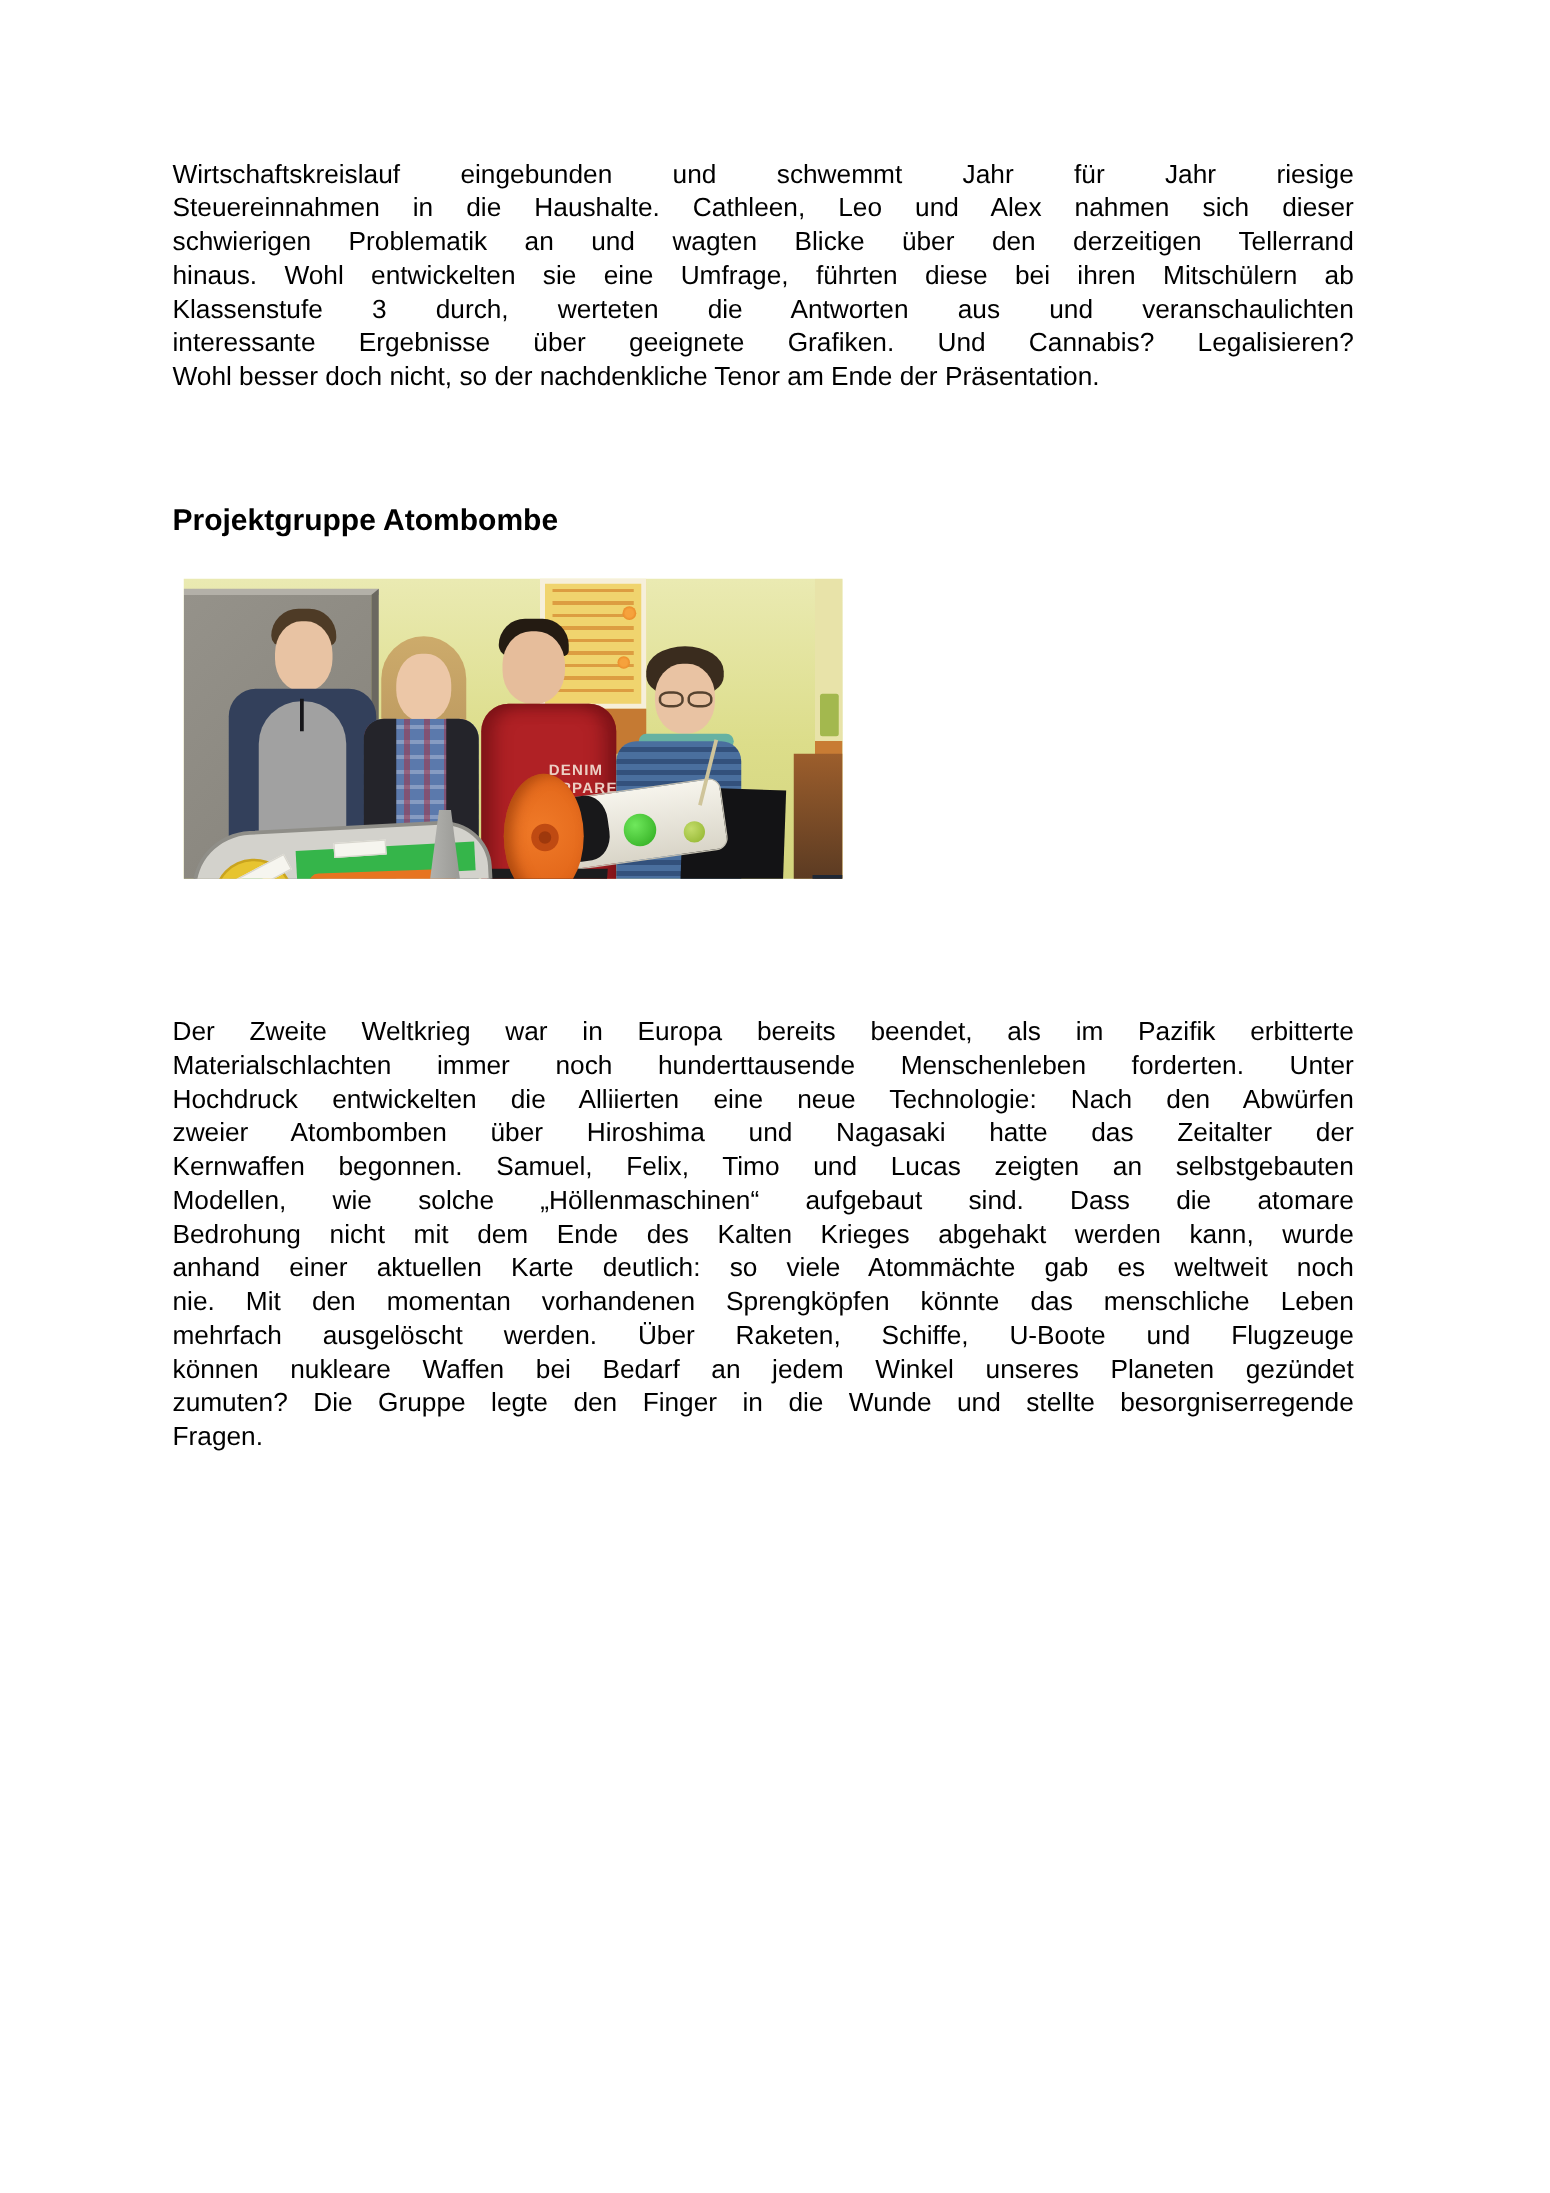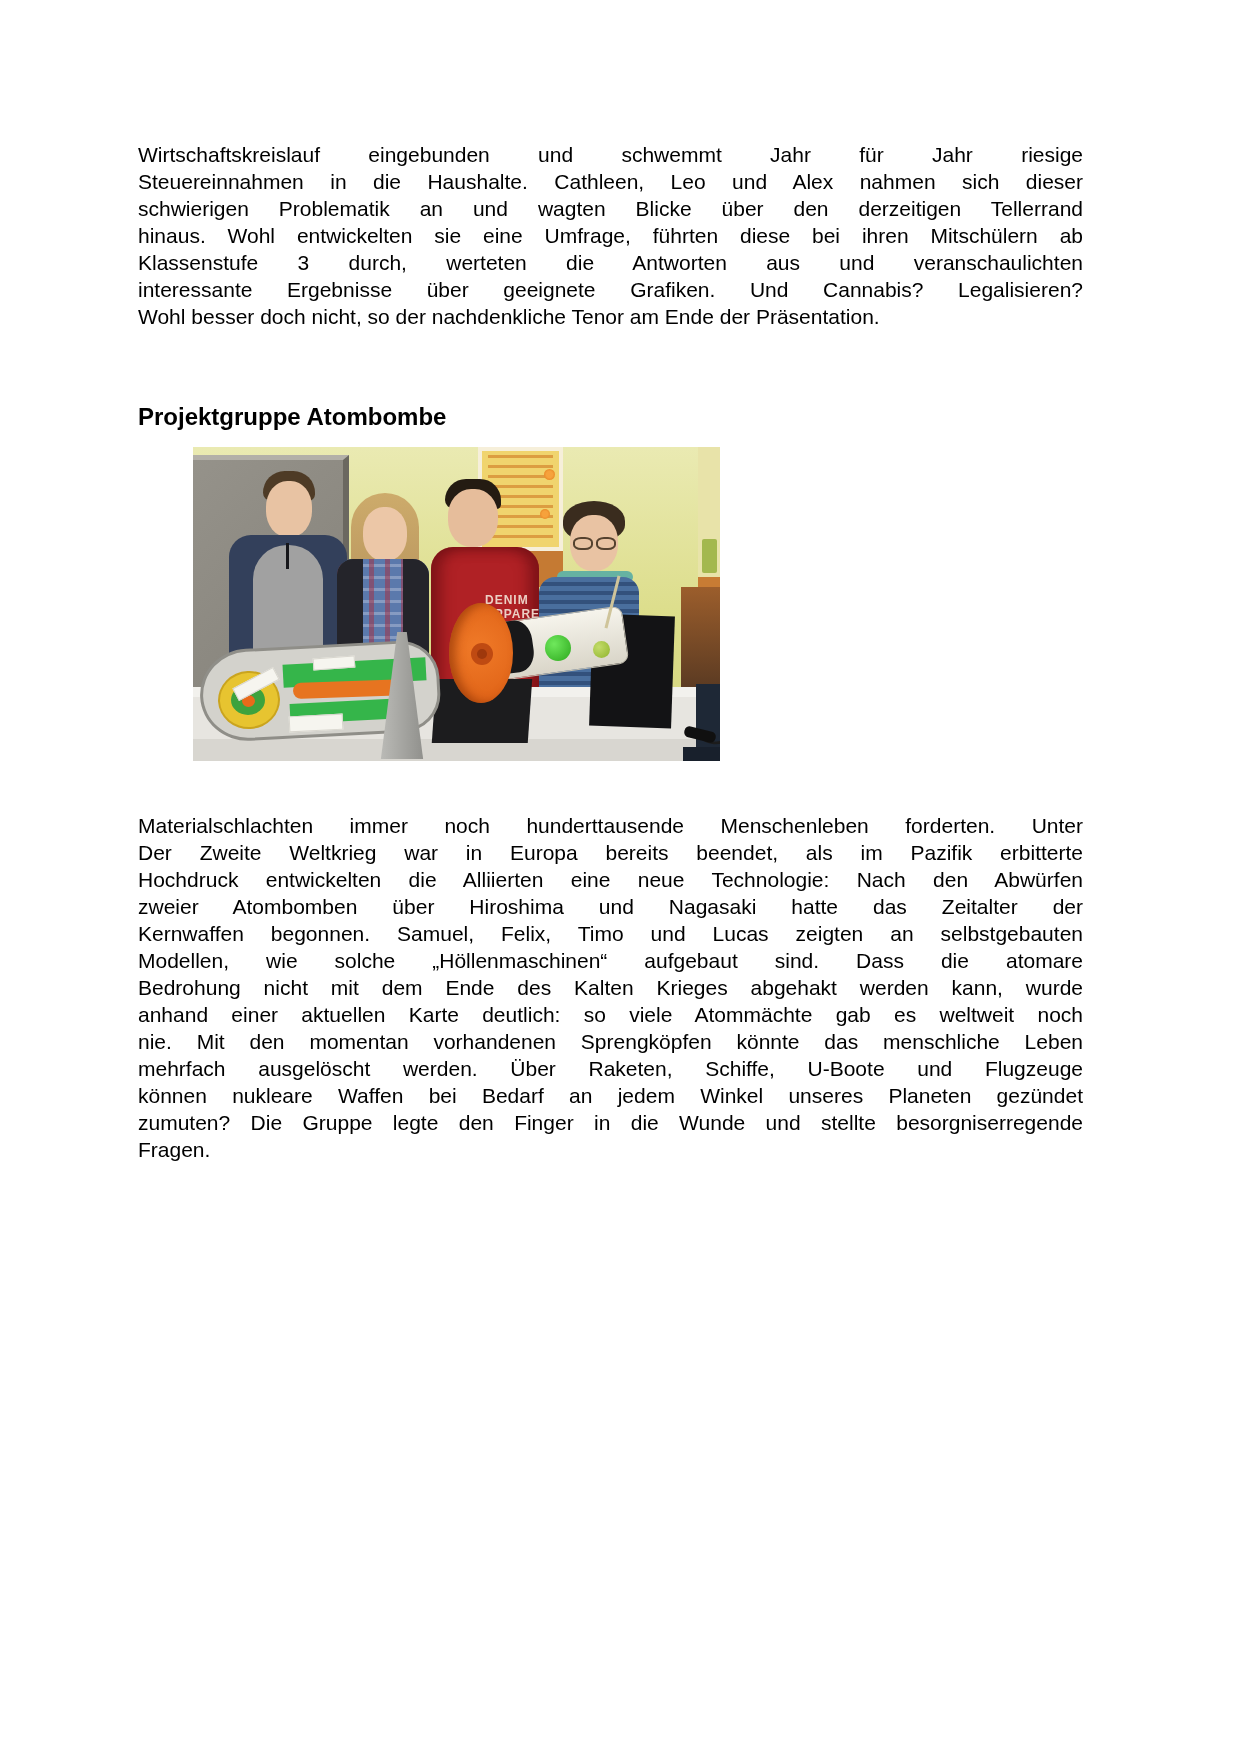--- a/index.html
+++ b/index.html
@@ -4,27 +4,27 @@
 <style>
   html,body{margin:0;padding:0;background:#fff;}
   .page{
     position:relative;width:1240px;height:1754px;background:#ffffff;
     font-family:"Liberation Sans","DejaVu Sans",sans-serif;color:#000;
     overflow:hidden;
   }
   .textblock{position:absolute;left:138px;width:945px;font-size:21px;line-height:27px;}
   .line{text-align:justify;text-align-last:justify;}
   .line.last{text-align-last:left;}
-  #para1{top:141px;}
+  #para1{top:126px;}
   #para2{top:812px;}
   .heading{position:absolute;left:138px;top:402px;width:945px;font-size:24px;font-weight:bold;line-height:30px;}
 
   
-  .photo{position:absolute;left:147px;top:447px;width:527px;height:314px;overflow:hidden;
-    background:linear-gradient(180deg,#eaeab2 0%,#dcdd8a 55%,#d3d47d 100%);margin-left:46px;}
+  .photo{position:absolute;left:147px;top:463px;width:527px;height:240px;overflow:hidden;
+    background:linear-gradient(180deg,#eaeab2 0%,#dcdd8a 55%,#d3d47d 100%);}
   .photo *{position:absolute;}
   .chalkboard{left:0;top:8px;width:150px;height:232px;background:linear-gradient(135deg,#95928a,#85827a);
     border-top:5px solid #b3b0a8;border-right:6px solid #6b6860;}
   .poster{left:285px;top:0;width:85px;height:104px;background:#f0d46e;border:4px solid #f6efda;box-sizing:border-box;}
   .poster-lines{left:6px;top:4px;width:65px;height:88px;
     background:repeating-linear-gradient(180deg,rgba(204,112,28,0.55) 0 3px,transparent 3px 10px);}
   .poster-sun1{left:62px;top:18px;width:11px;height:11px;border-radius:50%;
     background:radial-gradient(#f6a23c 40%,#e07818);}
   .poster-sun2{left:58px;top:58px;width:10px;height:10px;border-radius:50%;
     background:radial-gradient(#f6a23c 40%,#e07818);}
@@ -178,22 +178,22 @@
     <div class="bomb-label-3"></div>
     <div class="cone"></div>
 
     <div class="monitor"></div>
     <div class="monitor-base"></div>
     <div class="cable"></div>
     <div class="remote"></div>
   </div>
 
   <div id="para2" class="textblock">
+      <div class="line">Der Zweite Weltkrieg war in Europa bereits beendet, als im Pazifik erbitterte</div>
       <div class="line">Materialschlachten immer noch hunderttausende Menschenleben forderten. Unter</div>
-      <div class="line">Der Zweite Weltkrieg war in Europa bereits beendet, als im Pazifik erbitterte</div>
       <div class="line">Hochdruck entwickelten die Alliierten eine neue Technologie: Nach den Abwürfen</div>
       <div class="line">zweier Atombomben über Hiroshima und Nagasaki hatte das Zeitalter der</div>
       <div class="line">Kernwaffen begonnen. Samuel, Felix, Timo und Lucas zeigten an selbstgebauten</div>
       <div class="line">Modellen, wie solche „Höllenmaschinen“ aufgebaut sind. Dass die atomare</div>
       <div class="line">Bedrohung nicht mit dem Ende des Kalten Krieges abgehakt werden kann, wurde</div>
       <div class="line">anhand einer aktuellen Karte deutlich: so viele Atommächte gab es weltweit noch</div>
       <div class="line">nie. Mit den momentan vorhandenen Sprengköpfen könnte das menschliche Leben</div>
       <div class="line">mehrfach ausgelöscht werden. Über Raketen, Schiffe, U-Boote und Flugzeuge</div>
       <div class="line">können nukleare Waffen bei Bedarf an jedem Winkel unseres Planeten gezündet</div>
       <div class="line">zumuten? Die Gruppe legte den Finger in die Wunde und stellte besorgniserregende</div>

